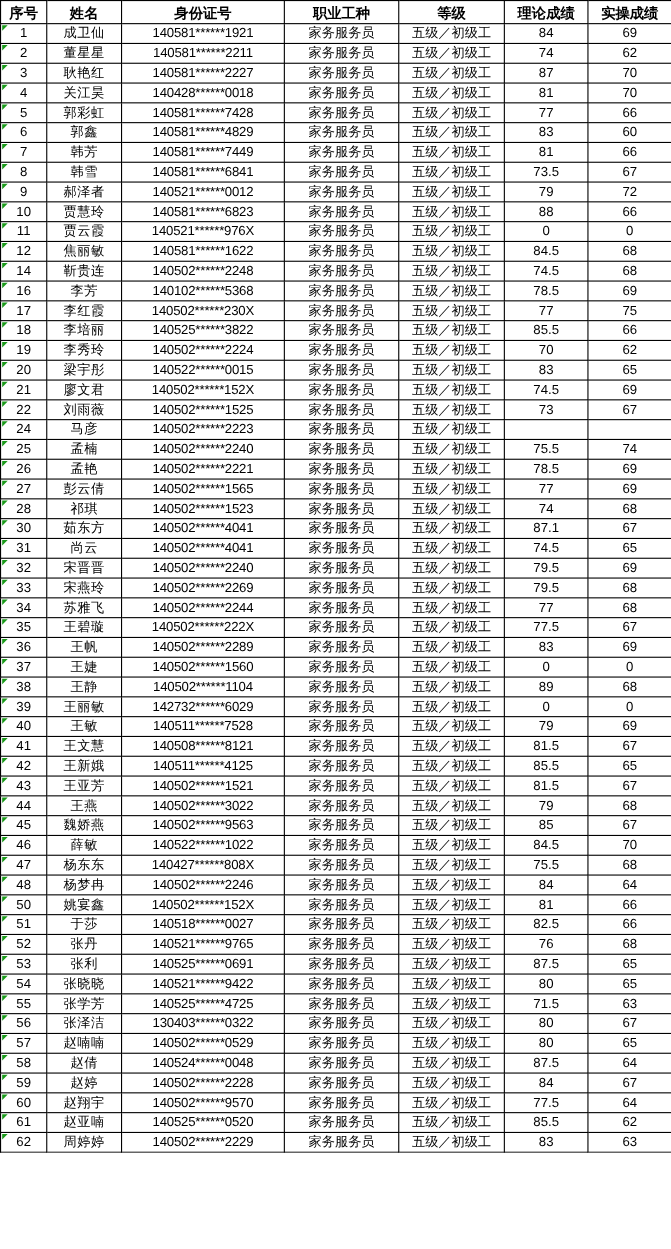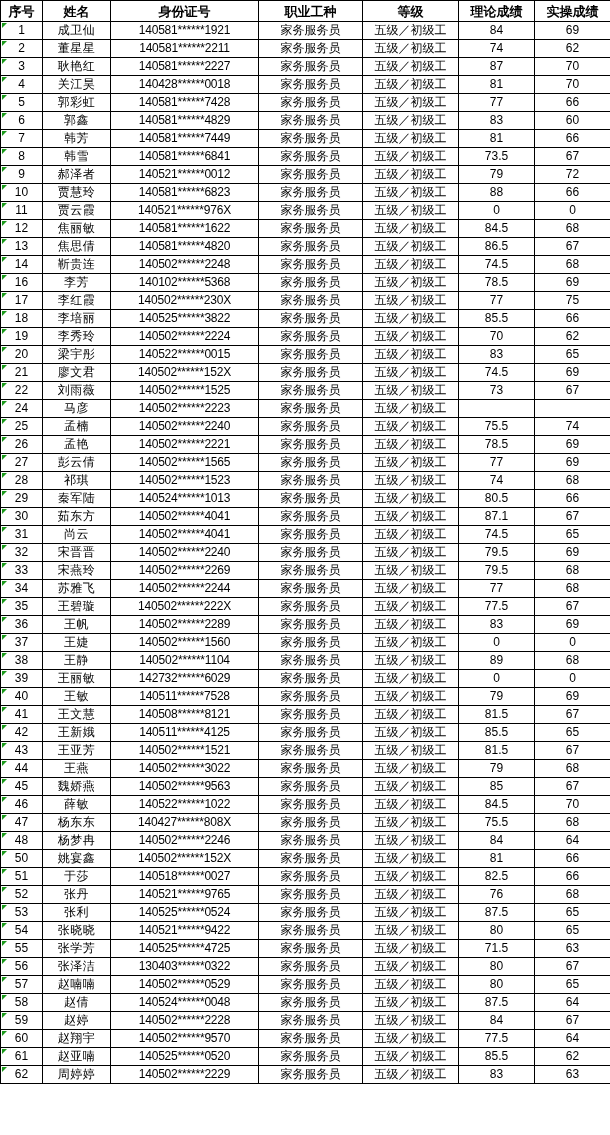--- a/index.html
+++ b/index.html
@@ -183,29 +183,20 @@
       <tr>
         <td class="seq"><span class="marker"></span><span>12</span></td>
         <td class="name">焦丽敏</td>
         <td class="id">140581******1622</td>
         <td class="job">家务服务员</td>
         <td class="level">五级／初级工</td>
         <td class="theory">84.5</td>
         <td class="prac">68</td>
       </tr>
       <tr>
-        <td class="seq"><span class="marker"></span><span>13</span></td>
-        <td class="name">焦思倩</td>
-        <td class="id">140581******4820</td>
-        <td class="job">家务服务员</td>
-        <td class="level">五级／初级工</td>
-        <td class="theory">86.5</td>
-        <td class="prac">67</td>
-      </tr>
-      <tr>
         <td class="seq"><span class="marker"></span><span>14</span></td>
         <td class="name">靳贵连</td>
         <td class="id">140502******2248</td>
         <td class="job">家务服务员</td>
         <td class="level">五级／初级工</td>
         <td class="theory">74.5</td>
         <td class="prac">68</td>
       </tr>
       <tr>
         <td class="seq"><span class="marker"></span><span>16</span></td>
@@ -309,29 +300,20 @@
       <tr>
         <td class="seq"><span class="marker"></span><span>28</span></td>
         <td class="name">祁琪</td>
         <td class="id">140502******1523</td>
         <td class="job">家务服务员</td>
         <td class="level">五级／初级工</td>
         <td class="theory">74</td>
         <td class="prac">68</td>
       </tr>
       <tr>
-        <td class="seq"><span class="marker"></span><span>29</span></td>
-        <td class="name">秦军陆</td>
-        <td class="id">140524******1013</td>
-        <td class="job">家务服务员</td>
-        <td class="level">五级／初级工</td>
-        <td class="theory">80.5</td>
-        <td class="prac">66</td>
-      </tr>
-      <tr>
         <td class="seq"><span class="marker"></span><span>30</span></td>
         <td class="name">茹东方</td>
         <td class="id">140502******4041</td>
         <td class="job">家务服务员</td>
         <td class="level">五级／初级工</td>
         <td class="theory">87.1</td>
         <td class="prac">67</td>
       </tr>
       <tr>
         <td class="seq"><span class="marker"></span><span>31</span></td>
@@ -518,21 +500,21 @@
         <td class="name">张丹</td>
         <td class="id">140521******9765</td>
         <td class="job">家务服务员</td>
         <td class="level">五级／初级工</td>
         <td class="theory">76</td>
         <td class="prac">68</td>
       </tr>
       <tr>
         <td class="seq"><span class="marker"></span><span>53</span></td>
         <td class="name">张利</td>
-        <td class="id">140525******0524</td>
+        <td class="id">140525******0691</td>
         <td class="job">家务服务员</td>
         <td class="level">五级／初级工</td>
         <td class="theory">87.5</td>
         <td class="prac">65</td>
       </tr>
       <tr>
         <td class="seq"><span class="marker"></span><span>54</span></td>
         <td class="name">张晓晓</td>
         <td class="id">140521******9422</td>
         <td class="job">家务服务员</td>

